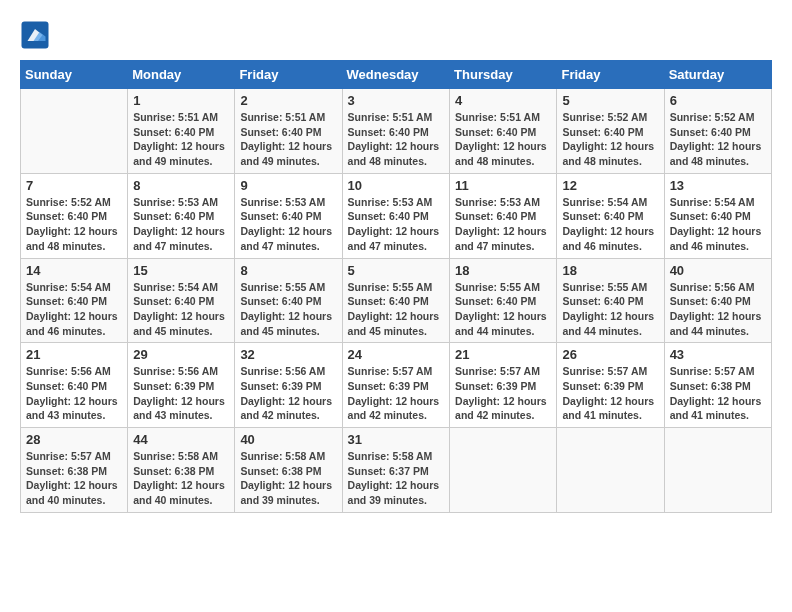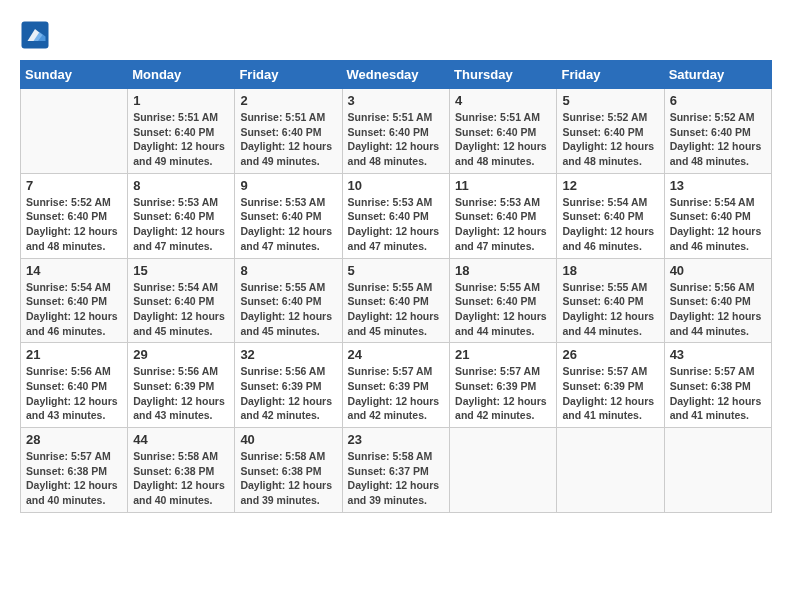--- a/index.html
+++ b/index.html
@@ -329,21 +329,21 @@
 and 40 minutes.</div>
         </td>
         <td>
           <span class="day-number">40</span>
           <div class="day-info" style="white-space: pre-line;">Sunrise: 5:58 AM
 Sunset: 6:38 PM
 Daylight: 12 hours
 and 39 minutes.</div>
         </td>
         <td>
-          <span class="day-number">23</span>
+          <span class="day-number">31</span>
           <div class="day-info" style="white-space: pre-line;">Sunrise: 5:58 AM
 Sunset: 6:37 PM
 Daylight: 12 hours
 and 39 minutes.</div>
         </td>
         <td class="empty"></td>
         <td class="empty"></td>
         <td class="empty"></td>
       </tr>
     </tbody>

